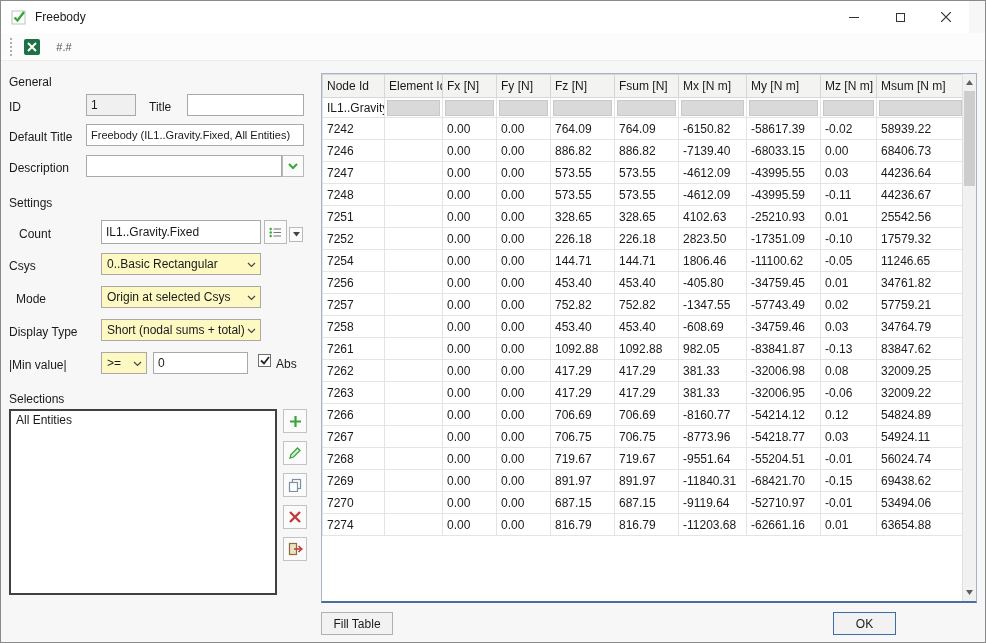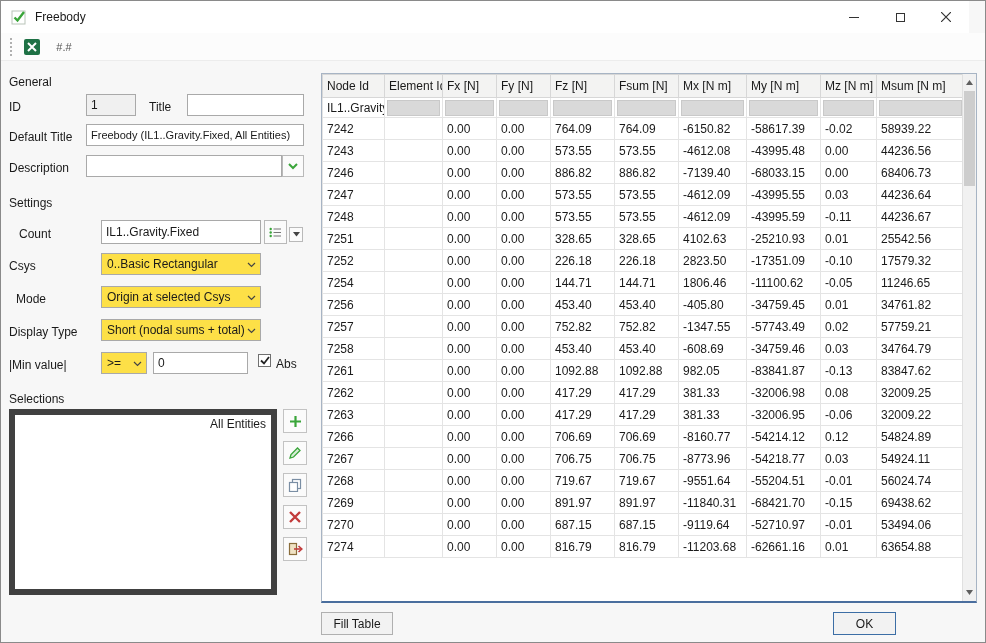--- a/index.html
+++ b/index.html
@@ -19,25 +19,25 @@
   .toolbar { position:absolute; left:0; top:32px; right:0; height:28px; background:#fcfcfc; border-bottom:1px solid #ececec; display:flex; align-items:center; }
   .grip { width:0; height:18px; border-left:2px dotted #b0b0b0; margin-left:9px; }
   .tool-btn { width:24px; height:24px; margin-left:8px; display:flex; align-items:center; justify-content:center; cursor:pointer; }
   .numfmt { font-size:11px; color:#555; letter-spacing:0px; }
 
   
   .group-header { position:absolute; font-size:12px; color:#1a1a1a; }
   .lbl { position:absolute; font-size:12px; color:#1a1a1a; white-space:nowrap; }
   .tbox { position:absolute; height:22px; background:#fff; border:1px solid #a9a9a9; font-family:"Liberation Sans",sans-serif; font-size:12px; padding:0 4px; color:#1a1a1a; }
   .tbox.gray { background:#f0f0f0; }
-  .combo { position:absolute; height:22px; background:#fde047; border:1px solid #a9a9a9; display:flex; align-items:center; padding:0 16px 0 5px; font-size:12px; cursor:pointer; white-space:nowrap; overflow:hidden; }
+  .combo { position:absolute; height:22px; background:#fef9c3; border:1px solid #a9a9a9; display:flex; align-items:center; padding:0 16px 0 5px; font-size:12px; cursor:pointer; white-space:nowrap; overflow:hidden; }
   .combo .chev { position:absolute; right:4px; top:8px; }
   .sq-btn { position:absolute; background:#fbfbfb; border:1px solid #b9b9b9; display:flex; align-items:center; justify-content:center; cursor:pointer; }
   .checkbox { position:absolute; width:13px; height:13px; background:#fff; border:1px solid #707070; display:flex; align-items:center; justify-content:center; cursor:pointer; }
-  .listbox { position:absolute; left:8px; top:408px; width:268px; height:186px; background:#fff; border:6px solid #404040; overflow:hidden;text-align:right; }
+  .listbox { position:absolute; left:8px; top:408px; width:268px; height:186px; background:#fff; border:2px solid #404040; overflow:hidden; }
   .list-item { padding:2px 5px; height:19px; cursor:pointer; }
   .icon-btn { position:absolute; left:282px; width:24px; height:24px; background:#fbfbfb; border:1px solid #c3c3c3; display:flex; align-items:center; justify-content:center; cursor:pointer; font-size:14px; }
 
   
   .grid-wrap { position:absolute; left:320px; top:72px; width:656px; height:530px; background:#fff; border:1px solid #a7b4c4; border-bottom:2px solid #4a6e9e; }
   .grid-clip { position:absolute; left:0; top:0; bottom:0; width:641px; overflow:hidden; }
   table.grid { border-collapse:collapse; table-layout:fixed; width:642px; font-size:12px; }
   table.grid th { background:#f3f3f2; border:1px solid #d7d7d7; font-weight:normal; text-align:left; padding:0 4px; height:23px; overflow:hidden; white-space:nowrap; }
   table.grid td { border:1px solid #e4e4e4; padding:0 4px; height:22px; overflow:hidden; white-space:nowrap; background:#fff; }
   tr.group-row td { height:20px; padding:1px 2px; }
@@ -267,32 +267,20 @@
               <td>0.00</td>
               <td>0.00</td>
               <td>764.09</td>
               <td>764.09</td>
               <td>-6150.82</td>
               <td>-58617.39</td>
               <td>-0.02</td>
               <td>58939.22</td>
             </tr>
             <tr class="data-row">
-              <td>7243</td>
-              <td></td>
-              <td>0.00</td>
-              <td>0.00</td>
-              <td>573.55</td>
-              <td>573.55</td>
-              <td>-4612.08</td>
-              <td>-43995.48</td>
-              <td>0.00</td>
-              <td>44236.56</td>
-            </tr>
-            <tr class="data-row">
               <td>7246</td>
               <td></td>
               <td>0.00</td>
               <td>0.00</td>
               <td>886.82</td>
               <td>886.82</td>
               <td>-7139.40</td>
               <td>-68033.15</td>
               <td>0.00</td>
               <td>68406.73</td>

